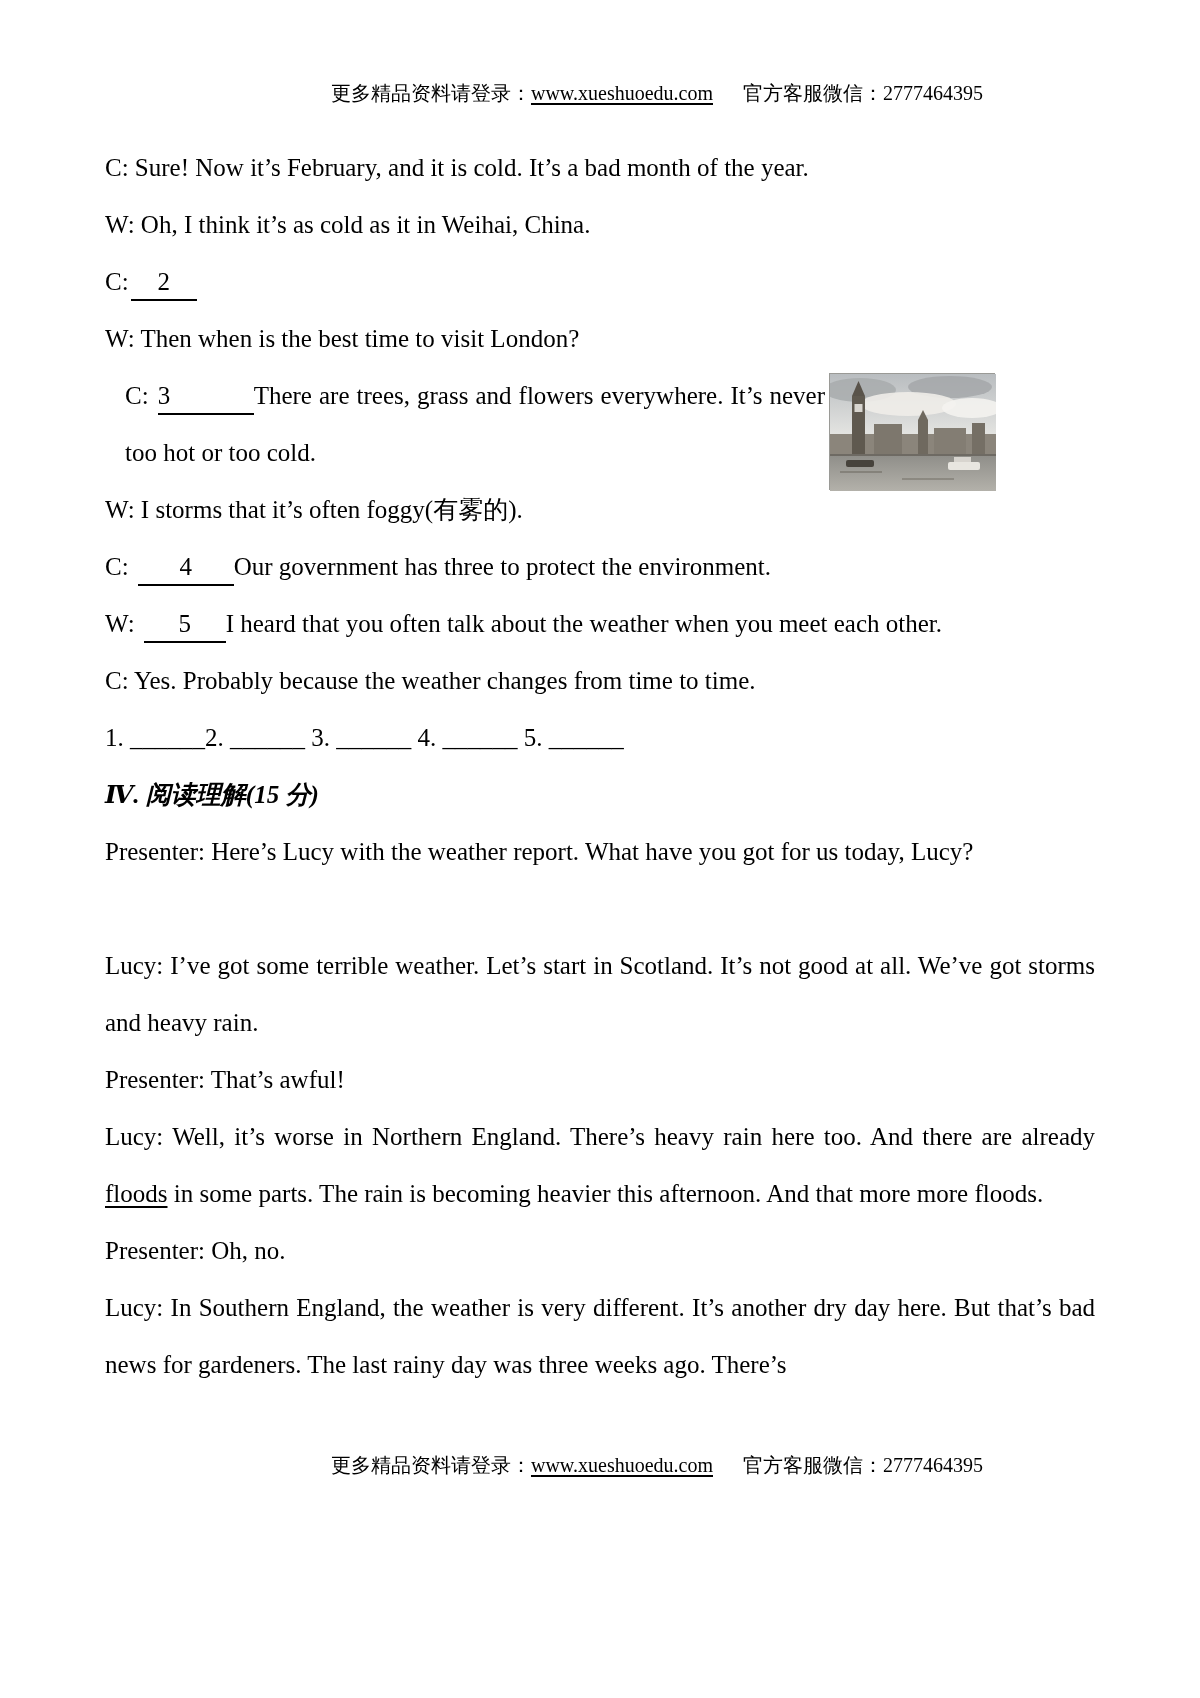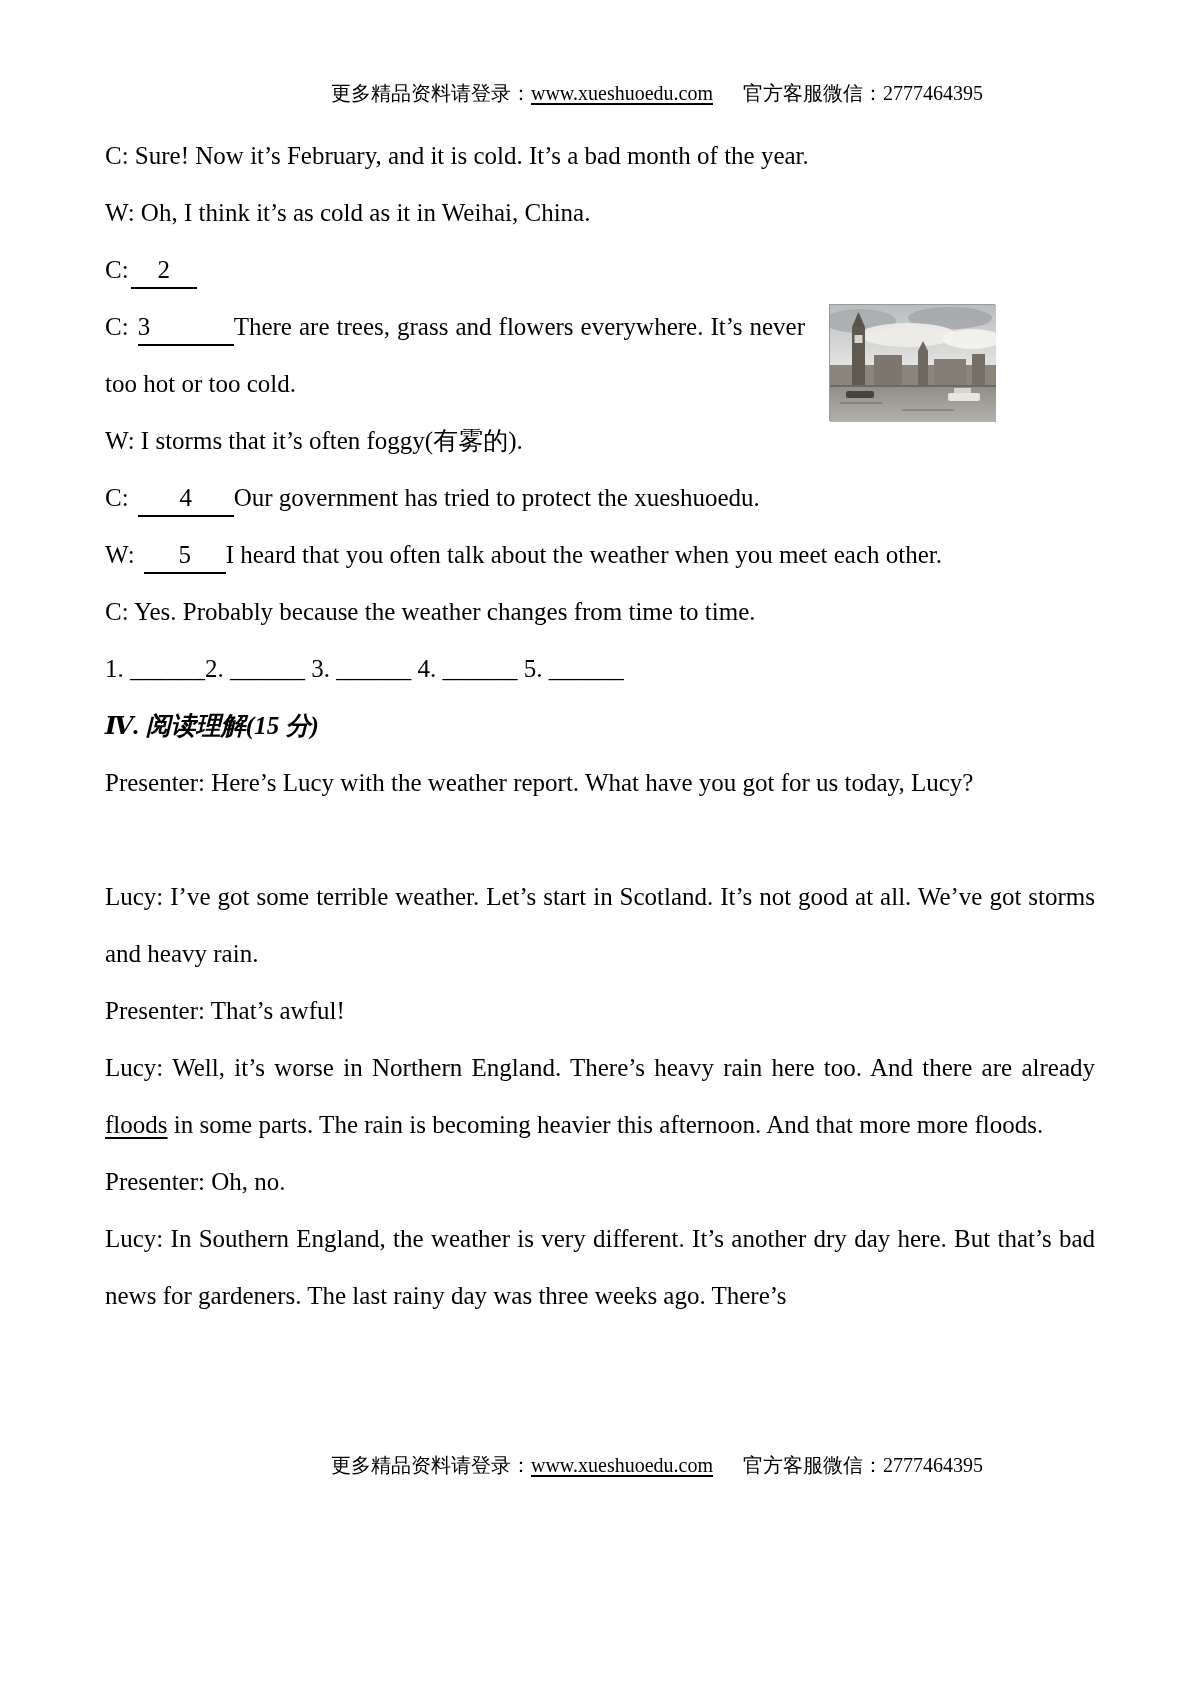--- a/index.html
+++ b/index.html
@@ -31,21 +31,21 @@
     text-decoration: underline;
     text-underline-offset: 3px;
     color: #000000;
     cursor: pointer;
   }
   .hf .suffix { margin-left: 30px; }
 
   
   .content {
     position: absolute;
-    top: 127px;
+    top: 139px;
     left: 105px;
     width: 990px;
     font-size: 25px;
   }
   .line {
     margin: 0;
     line-height: 57px;
     text-align: left;
   }
   .justify {
@@ -75,21 +75,21 @@
   }
 
   .heading {
     font-weight: bold;
     font-size: 25px;
     font-style: italic;
   }
 
   
   .photo-row { position: relative; }
-  .photo-row .para { width: 700px; }
+  .photo-row .para { width: 700px; margin-left: 20px; }
   .photo {
     position: absolute;
     top: 6px;
     right: 100px;
     width: 166px;
     height: 117px;
     border: 1px solid #9a9a96;
     line-height: 0;
   }
 </style>
@@ -103,20 +103,21 @@
   </div>
 
   <main class="content">
 
     <p class="line">C: Sure! Now it’s February, and it is cold. It’s a bad month of the year.</p>
 
     <p class="line">W: Oh, I think it’s as cold as it in Weihai, China.</p>
 
     <p class="line"><span>C:</span><span class="blank blank-2">2</span></p>
 
+    <p class="line">W: Then when is the best time to visit London?</p>
 
     <div class="photo-row">
       <div class="photo">
         <svg viewBox="0 0 166 117" width="166" height="117" preserveAspectRatio="none">
           <defs>
             <linearGradient id="sky" x1="0" y1="0" x2="0" y2="1">
               <stop offset="0" stop-color="#b9bdc0"></stop>
               <stop offset="0.55" stop-color="#e6e6e3"></stop>
               <stop offset="1" stop-color="#d2d2ce"></stop>
             </linearGradient>
@@ -146,21 +147,21 @@
           <rect x="16" y="86" width="28" height="7" rx="2" fill="#47433c"></rect>
           <rect x="118" y="88" width="32" height="8" rx="2" fill="#e8e6e0"></rect>
           <rect x="124" y="83" width="17" height="5" fill="#d8d5cf"></rect>
         </svg>
       </div>
       <p class="line justify para"><span>C:</span><span class="blank blank-3">3</span><span>There are trees, grass and flowers everywhere. It’s never too hot or too cold.</span></p>
     </div>
 
     <p class="line">W: I storms that it’s often foggy(有雾的).</p>
 
-    <p class="line"><span>C:</span><span class="blank blank-4">4</span><span>Our government has tried to protect the xueshuoedu.</span></p>
+    <p class="line"><span>C:</span><span class="blank blank-4">4</span><span>Our government has three to protect the environment.</span></p>
 
     <p class="line"><span>W:</span><span class="blank blank-5">5</span><span>I heard that you often talk about the weather when you meet each other.</span></p>
 
     <p class="line">C: Yes. Probably because the weather changes from time to time.</p>
 
     <p class="line">1. ______2. ______ 3. ______ 4. ______ 5. ______</p>
 
     <h2 class="line heading">Ⅳ. 阅读理解(15 分)</h2>
 
     <p class="line">Presenter: Here’s Lucy with the weather report. What have you got for us today, Lucy?</p>

